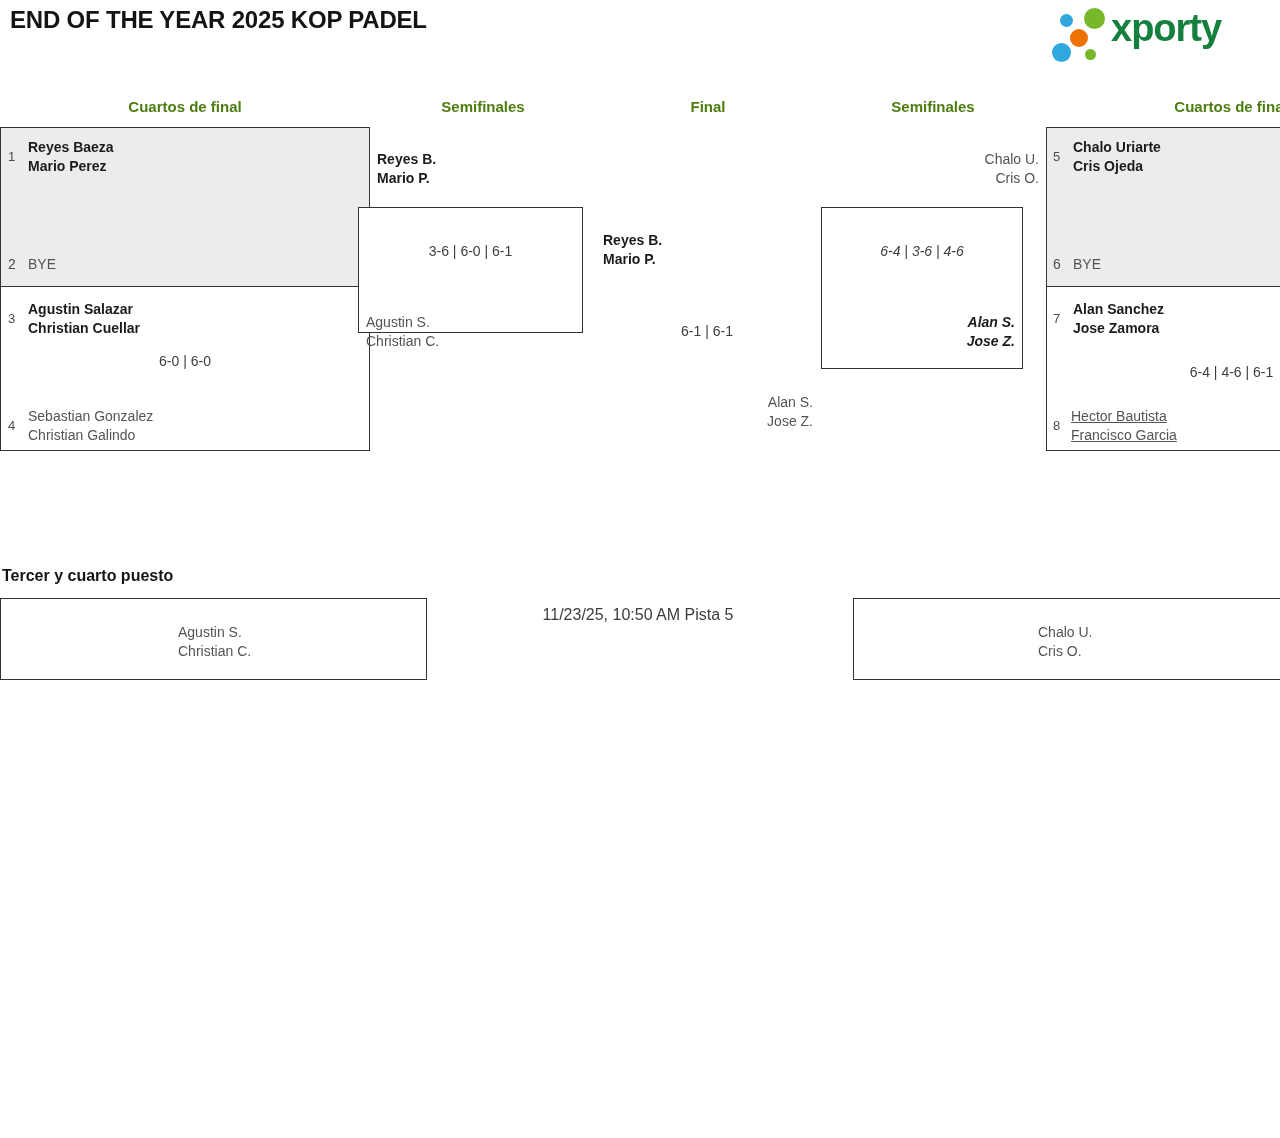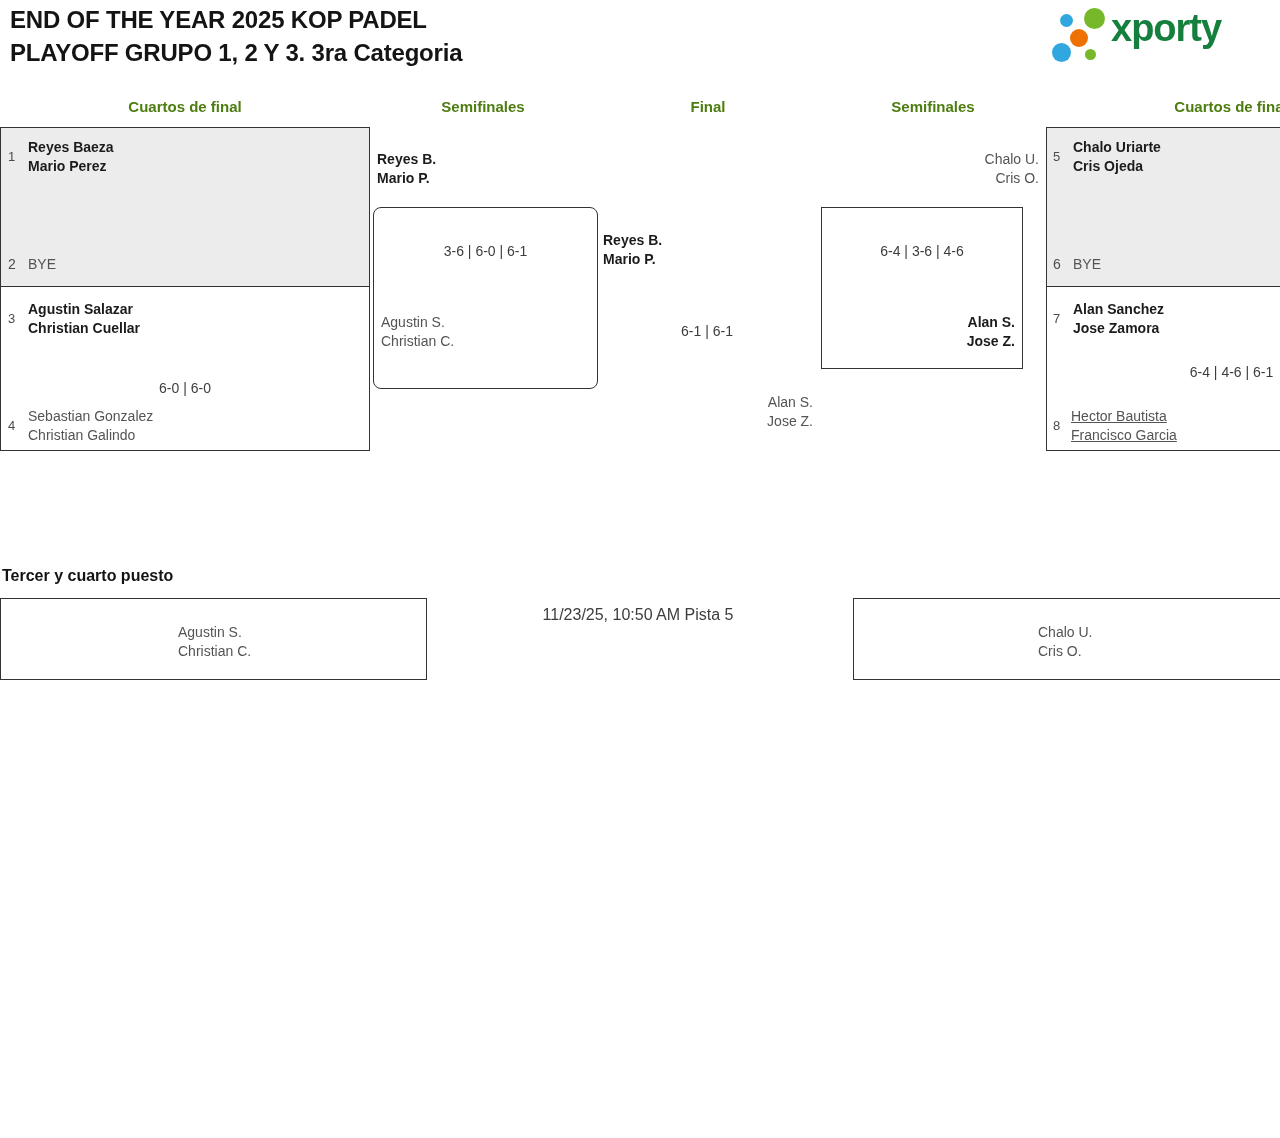--- a/index.html
+++ b/index.html
@@ -39,21 +39,20 @@
     font-size:16px;color:#3d3d3d;white-space:nowrap;
   }
 </style>
 </head>
 <body>
 
 <div class="canvas">
 
   <div class="title">
     <div>END OF THE YEAR 2025 KOP PADEL</div>
-    <div>PLAYOFF GRUPO 1, 2 Y 3. 3ra Categoria</div>
   </div>
 
   <div>
     <div class="dot" style="left:1060px;top:14px;width:13px;height:13px;background:#31a7e0;"></div>
     <div class="dot" style="left:1084px;top:8px;width:21px;height:21px;background:#76b82a;"></div>
     <div class="dot" style="left:1070px;top:29px;width:18px;height:18px;background:#ee7203;"></div>
     <div class="dot" style="left:1052px;top:43px;width:19px;height:19px;background:#31a7e0;"></div>
     <div class="dot" style="left:1085px;top:49px;width:11px;height:11px;background:#76b82a;"></div>
     <div class="wordmark">xporty</div>
   </div>
@@ -73,33 +72,33 @@
     <div class="seed" style="left:7px;top:128px;font-size:14px;">2</div>
     <div class="team" style="left:27px;top:127px;">BYE</div>
   </div>
 
   <div class="box" style="left:0;top:286px;width:370px;height:165px;">
     <div class="seed" style="left:7px;top:24px;">3</div>
     <div class="team winner" style="left:27px;top:13px;">
       <div>Agustin Salazar</div>
       <div>Christian Cuellar</div>
     </div>
-    <div class="score c" style="top:93px;">6-0 | 6-0</div>
+    <div class="score c" style="top:66px;">6-0 | 6-0</div>
     <div class="seed" style="left:7px;top:131px;">4</div>
     <div class="team" style="left:27px;top:120px;">
       <div>Sebastian Gonzalez</div>
       <div>Christian Galindo</div>
     </div>
   </div>
 
   <div class="team winner" style="left:377px;top:150px;">
     <div>Reyes B.</div>
     <div>Mario P.</div>
   </div>
-  <div class="box" style="left:373px;top:207px;width:225px;height:182px;border-radius:8px;">
+  <div class="box" style="left:358px;top:207px;width:225px;height:126px;">
     <div class="score c" style="top:35px;">3-6 | 6-0 | 6-1</div>
     <div class="team" style="left:7px;top:105px;">
       <div>Agustin S.</div>
       <div>Christian C.</div>
     </div>
   </div>
 
   <div class="team winner" style="left:603px;top:231px;">
     <div>Reyes B.</div>
     <div>Mario P.</div>
@@ -107,21 +106,21 @@
   <div class="score" style="left:707px;top:323px;transform:translateX(-50%);">6-1 | 6-1</div>
   <div class="team r" style="right:467px;top:393px;">
     <div>Alan S.</div>
     <div>Jose Z.</div>
   </div>
 
   <div class="team r" style="right:241px;top:150px;">
     <div>Chalo U.</div>
     <div>Cris O.</div>
   </div>
-  <div class="box" style="left:821px;top:207px;width:202px;height:162px;">
+  <div class="box" style="left:821px;top:207px;width:202px;height:162px;font-style:italic;">
     <div class="score c" style="top:35px;">6-4 | 3-6 | 4-6</div>
     <div class="team winner r" style="right:7px;top:105px;">
       <div>Alan S.</div>
       <div>Jose Z.</div>
     </div>
   </div>
 
   <div class="box shaded" style="left:1046px;top:127px;width:371px;height:160px;">
     <div class="seed" style="left:6px;top:21px;">5</div>
     <div class="team winner" style="left:26px;top:10px;">

